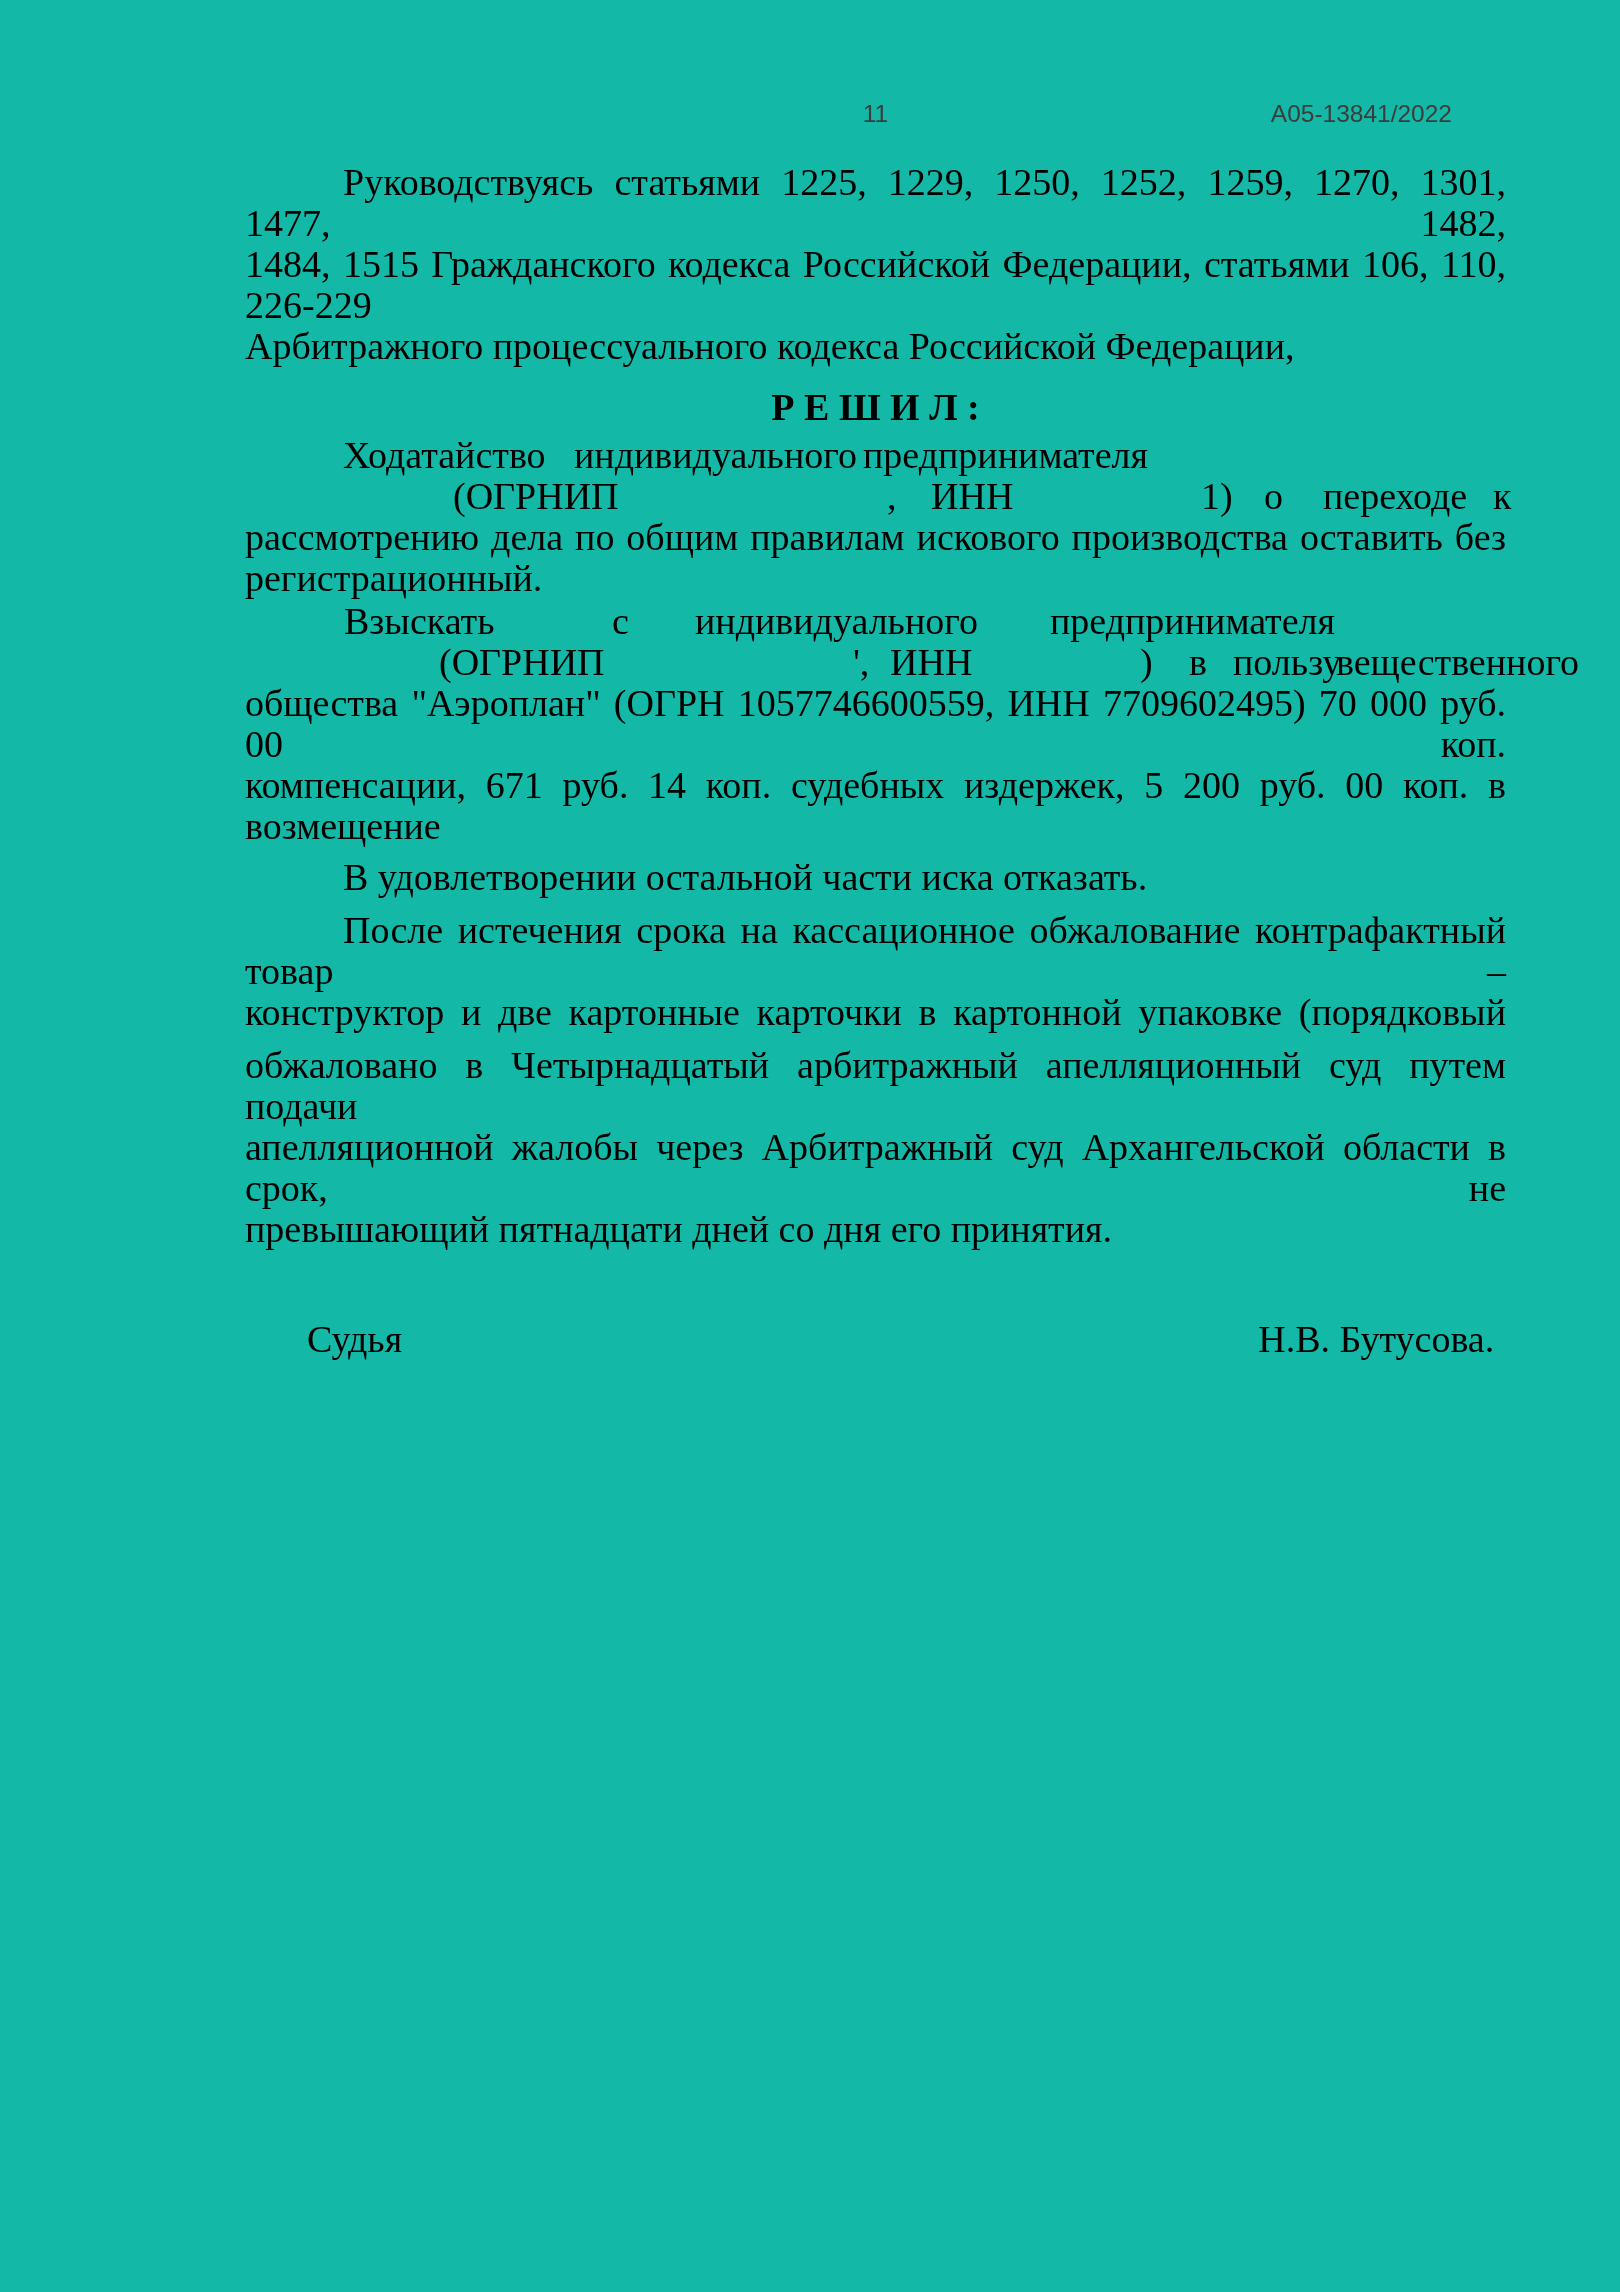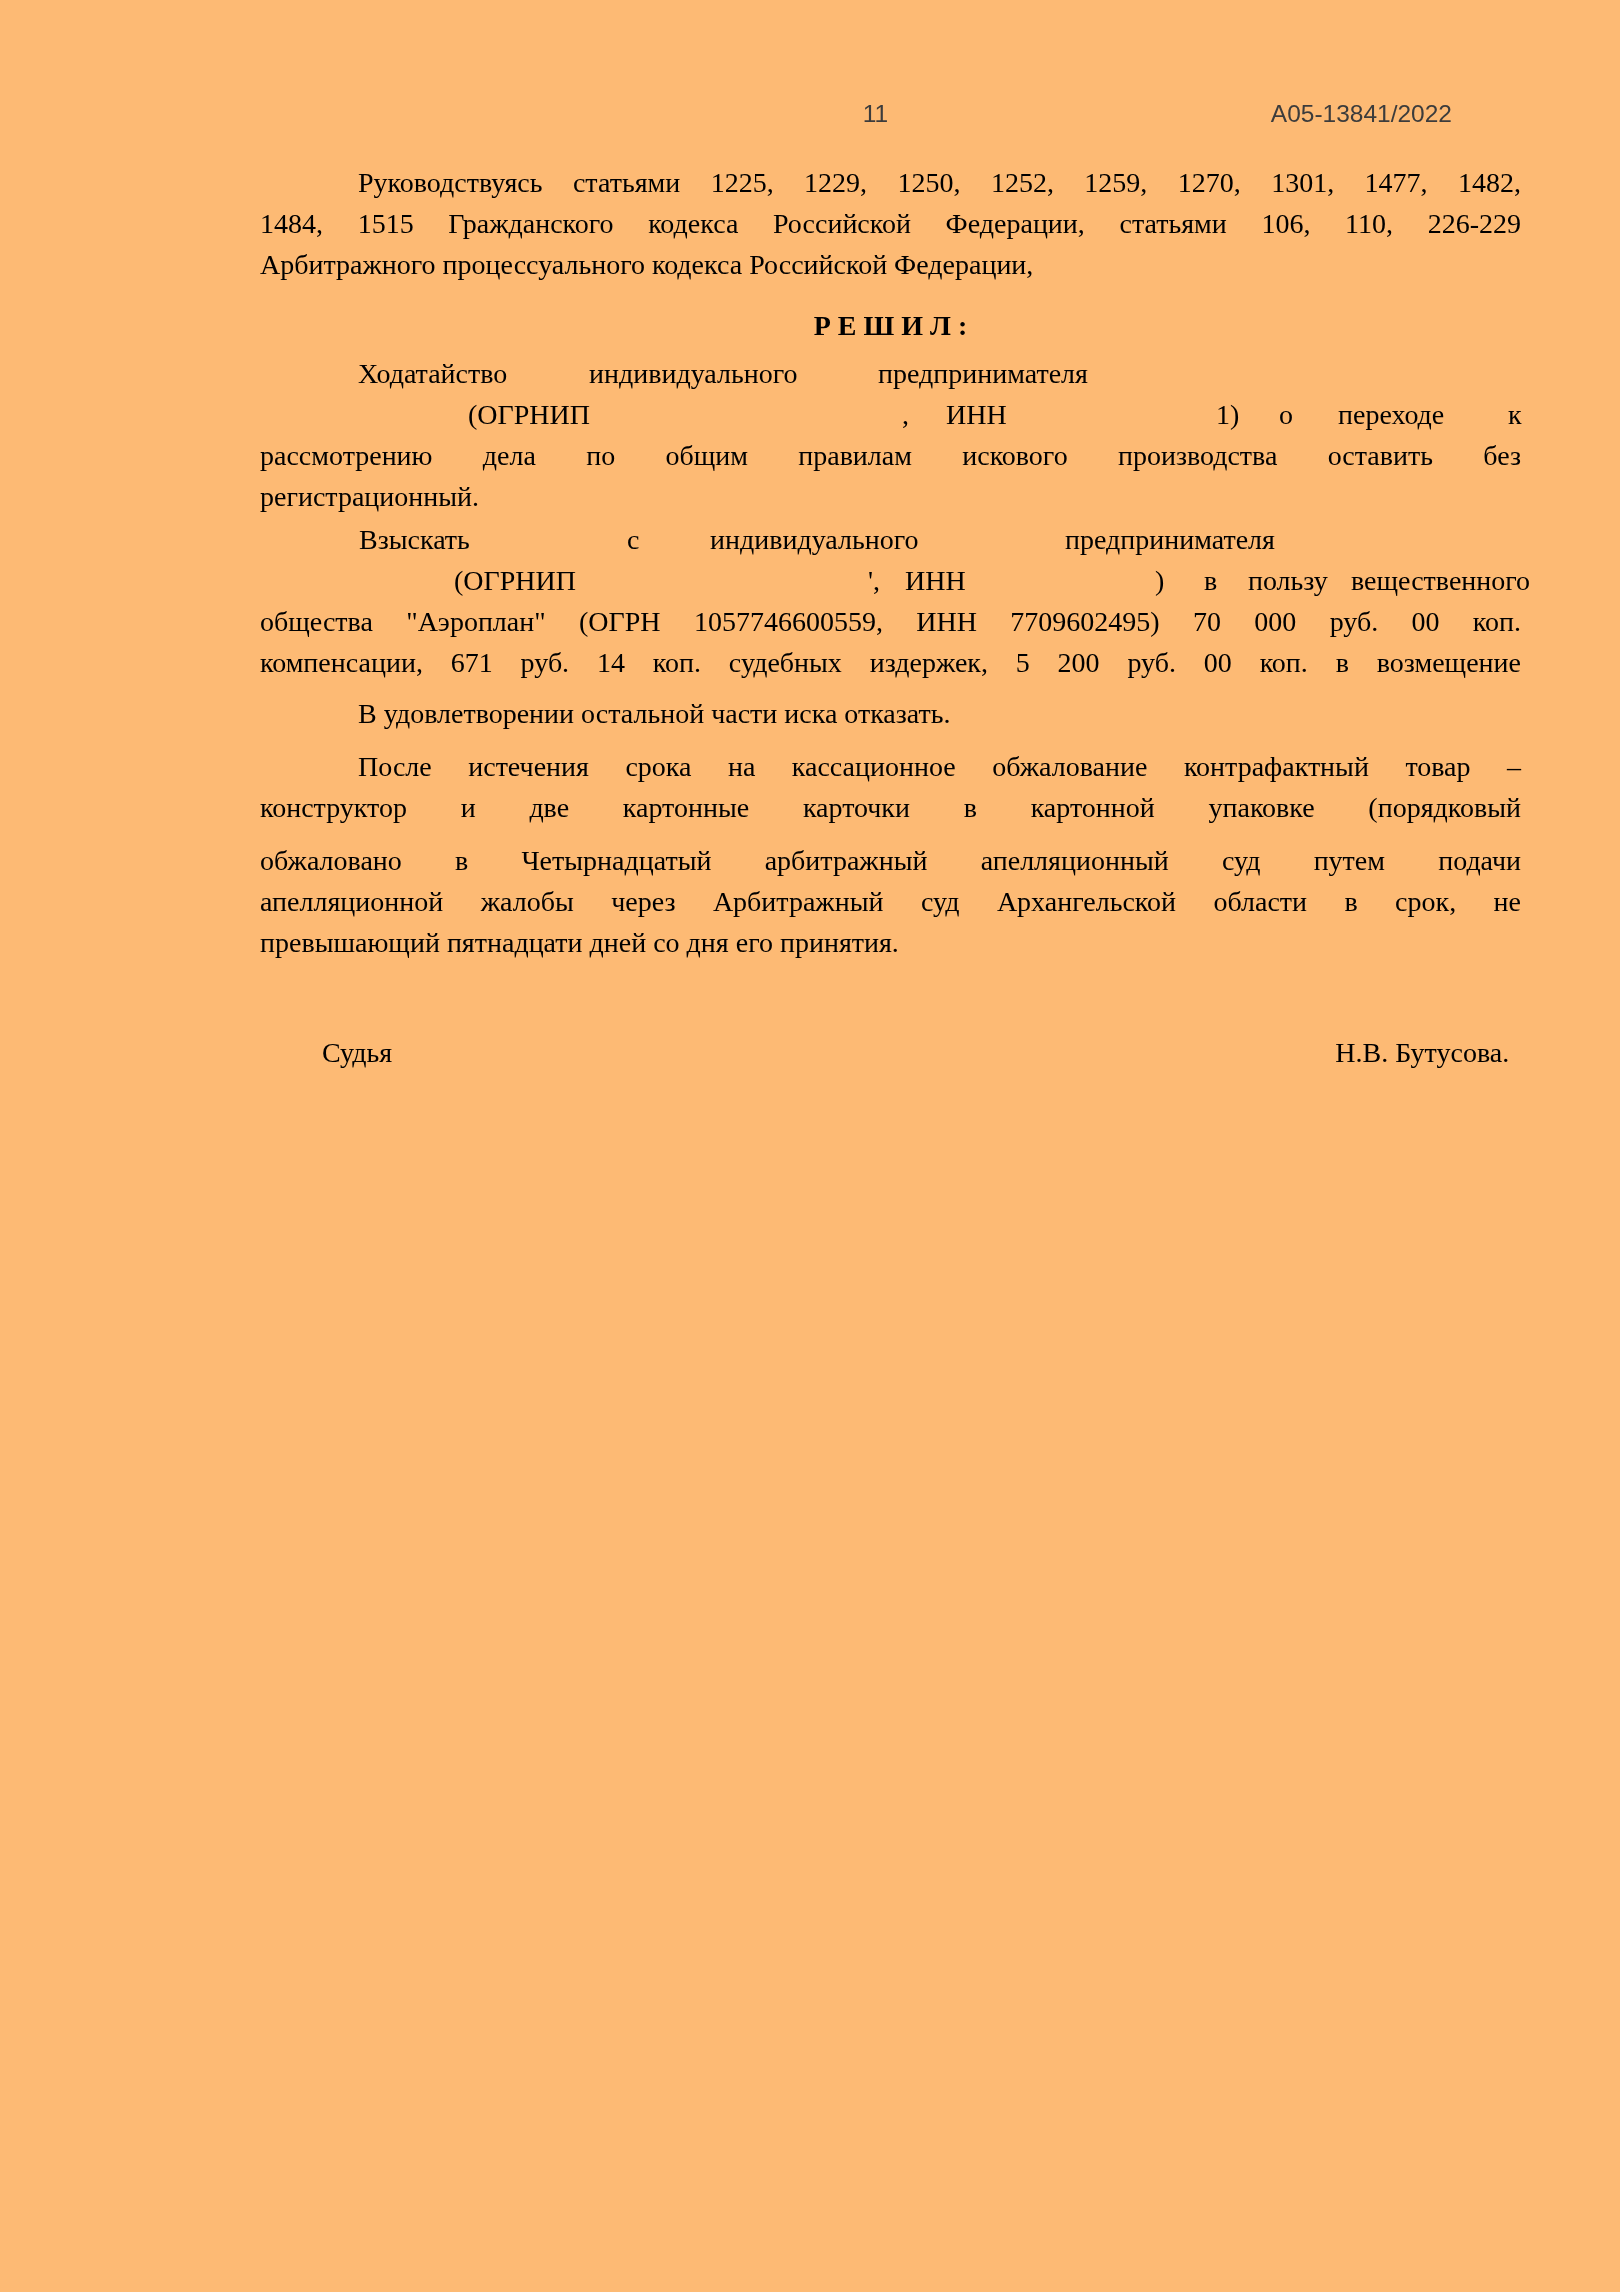--- a/index.html
+++ b/index.html
@@ -1,42 +1,42 @@
 <!DOCTYPE html>
 <html><head>
 <meta charset="utf-8">
 <style>
   html, body { margin: 0; padding: 0; background: #e8e8e8; }
   .page {
     position: relative;
     width: 1620px;
     height: 2293px;
-    background: #fdba74;
+    background: #14b8a6;
     font-family: "Liberation Serif", serif;
     color: #000000;
     overflow: hidden;
   }
   .hdr {
     position: absolute;
     top: 99px;
     left: 245px;
     width: 1261px;
     font-family: "Liberation Sans", sans-serif;
     font-size: 24.5px;
     line-height: 29px;
     color: #3c3c3c;
   }
   .hdr .pageno { text-align: center; }
   .hdr .caseno { position: absolute; right: 54px; top: 0; white-space: nowrap; }
   .content {
     position: absolute;
     top: 162px;
-    left: 260px;
+    left: 245px;
     width: 1261px;
-    font-size: 28px;
+    font-size: 38px;
     line-height: 41px;
   }
   .jl {
     text-align: justify;
     text-align-last: justify;
     -moz-text-align-last: justify;
     white-space: normal;
   }
   .ll { text-align: left; }
   .ind { text-indent: 98px; }

